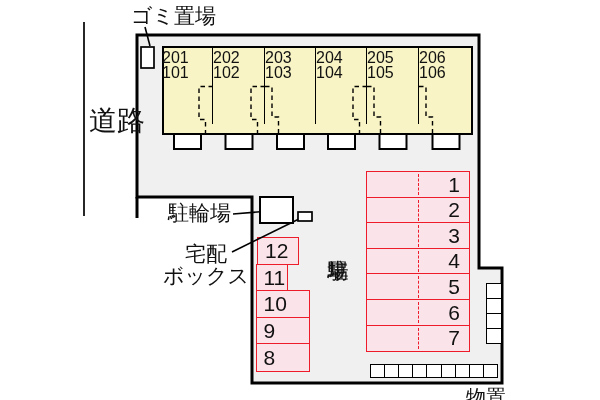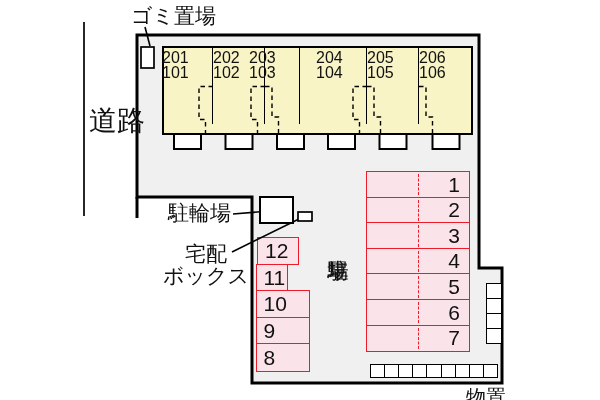--- a/index.html
+++ b/index.html
@@ -61,21 +61,21 @@
   <div id="building"></div>
   <div id="units" style="position: absolute; left: 0px; top: 0px;">
       <div class="unit divider" style="left: 162px; width: 51px; position: absolute;">
         <div>201</div>
         <div>101</div>
       </div>
       <div class="unit divider" style="left: 213px; width: 52px; position: absolute;">
         <div>202</div>
         <div>102</div>
       </div>
-      <div class="unit divider" style="left: 249px; width: 51px; position: absolute;">
+      <div class="unit divider" style="left: 265px; width: 51px; position: absolute;">
         <div>203</div>
         <div>103</div>
       </div>
       <div class="unit divider" style="left: 316px; width: 51px; position: absolute;">
         <div>204</div>
         <div>104</div>
       </div>
       <div class="unit divider" style="left: 367px; width: 52px; position: absolute;">
         <div>205</div>
         <div>105</div>

